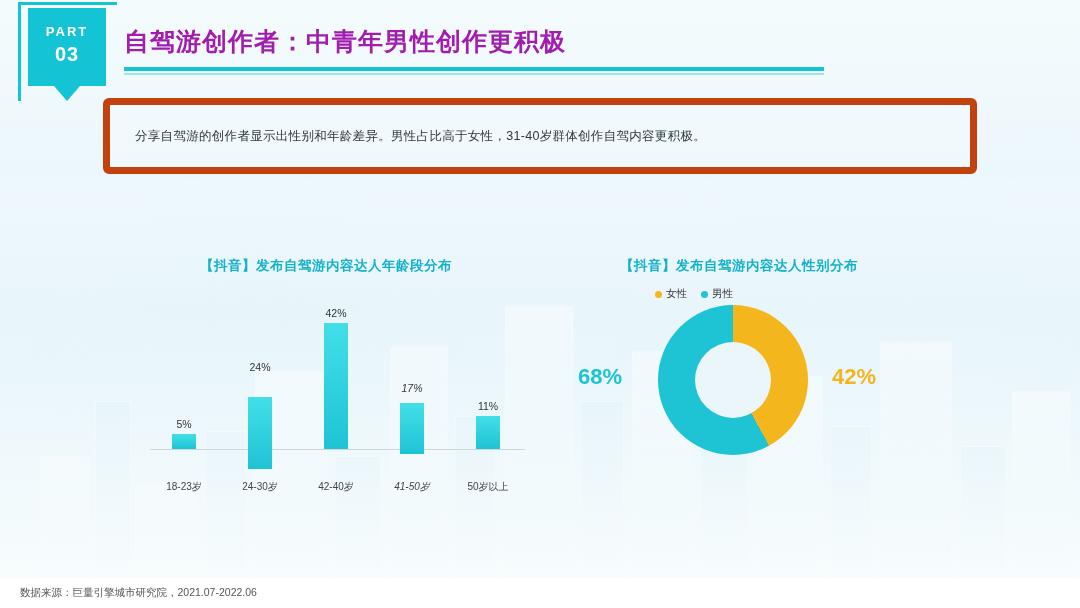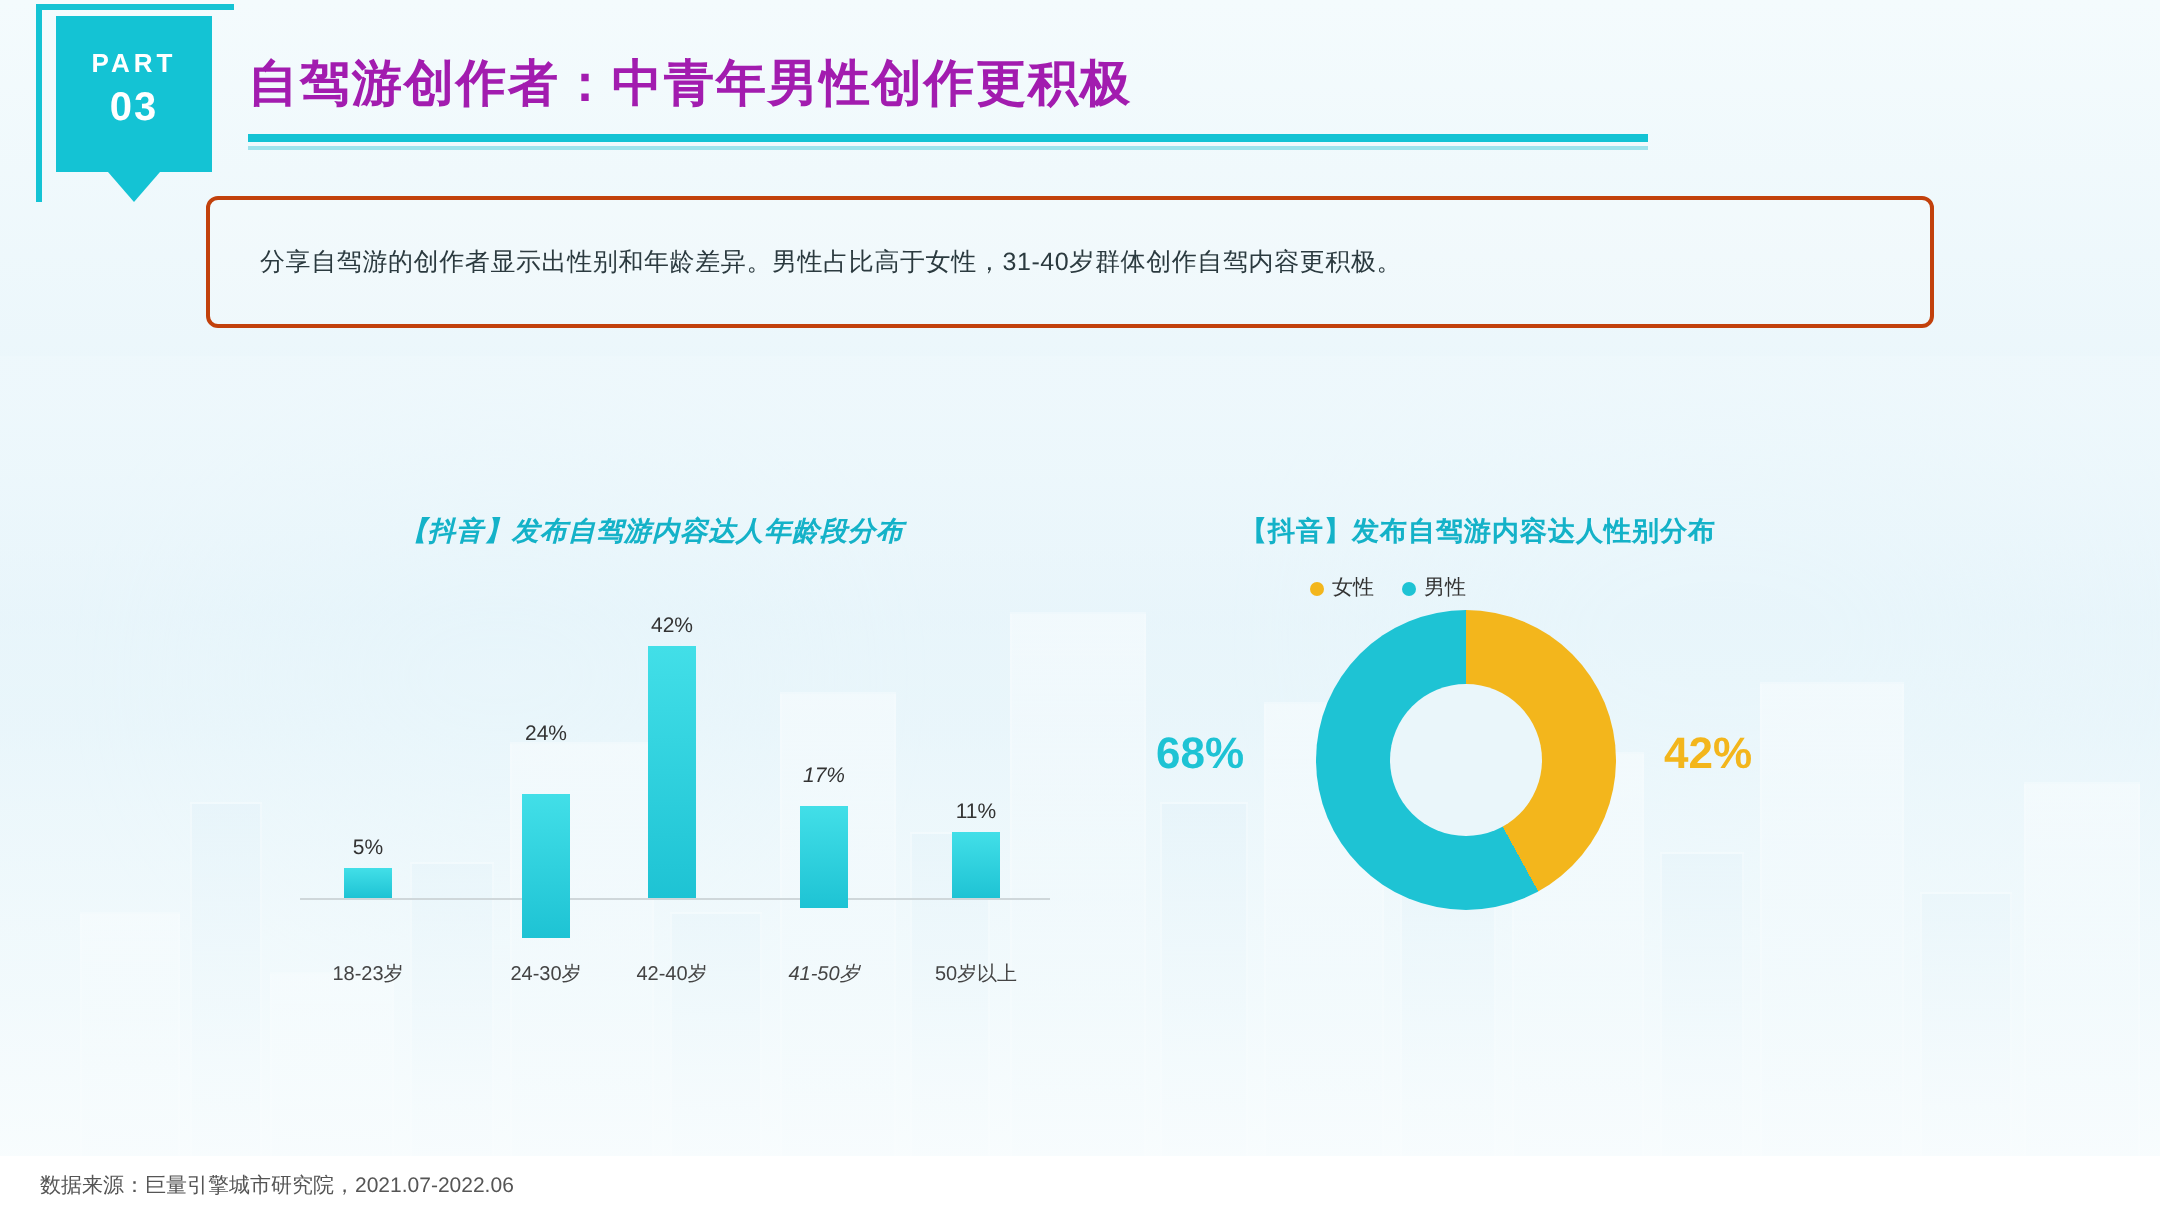--- a/index.html
+++ b/index.html
@@ -34,28 +34,28 @@
   .title{
     position:absolute;left:124px;top:25px;font-size:25px;font-weight:bold;color:#a21caf;
     letter-spacing:1px;
   }
   .title-rule{position:absolute;left:124px;top:67px;width:700px;height:4px;background:#14c3d4;}
   .title-rule2{position:absolute;left:124px;top:73px;width:700px;height:2px;background:#9fe3ec;}
 
   
   .summary{
     position:absolute;left:103px;top:98px;width:860px;height:62px;
-    border:2px solid #c2410c;border-radius:6px;background:rgba(255,255,255,0.18);
+    border:7px solid #c2410c;border-radius:6px;background:rgba(255,255,255,0.18);
     display:flex;align-items:center;
   }
   .summary span{font-size:12.5px;color:#2b3a3f;padding-left:25px;letter-spacing:.3px;}
 
   
   .chart-title{position:absolute;font-size:13.5px;font-weight:bold;color:#14b2c8;letter-spacing:.5px;}
-  #t-left{left:200px;top:257px;font-style:italic;}
+  #t-left{left:200px;top:257px;}
   #t-right{left:620px;top:257px;}
 
   
   .barchart{position:absolute;left:150px;top:290px;width:390px;height:185px;}
   .axis-x{position:absolute;left:0;bottom:25px;width:375px;height:1px;background:#cfd7da;}
   .bar-wrap{position:absolute;bottom:26px;width:24px;}
   .bar{width:24px;background:linear-gradient(180deg,#3ddbe6,#18bdd0);}
   .bar-val{position:absolute;width:60px;left:-18px;text-align:center;font-size:10.5px;color:#333;}
   .bar-lab{position:absolute;bottom:6px;width:70px;text-align:center;font-size:10px;color:#444;}
 
@@ -116,21 +116,21 @@
 <div class="chart-title" id="t-right">【抖音】发布自驾游内容达人性别分布</div>
 
 <div class="barchart">
   <div class="axis-x"></div>
   <div id="bars">
       <div class="bar-wrap" style="left: 22px; height: 15px;">
         <div class="bar" style="height: 15px; background: linear-gradient(rgb(66, 223, 232), rgb(30, 195, 212));"></div>
         <div class="bar-val" style="bottom: 19px;">5%</div>
         <div class="bar-lab" style="left: -23px; bottom: -45px; margin-top: 11px;">18-23岁</div>
       </div>
-      <div class="bar-wrap" style="left: 98px; height: 52px; margin-left: 13px;">
+      <div class="bar-wrap" style="left: 98px; height: 52px;">
         <div class="bar" style="height: 72px; background: linear-gradient(rgb(66, 223, 232), rgb(30, 195, 212));"></div>
         <div class="bar-val" style="bottom: 76px;">24%</div>
         <div class="bar-lab" style="left: -23px; bottom: -45px;">24-30岁</div>
       </div>
       <div class="bar-wrap" style="left: 174px; height: 126px;">
         <div class="bar" style="height: 126px; background: linear-gradient(rgb(66, 223, 232), rgb(30, 195, 212));"></div>
         <div class="bar-val" style="bottom: 130px;">42%</div>
         <div class="bar-lab" style="left: -23px; bottom: -45px;">42-40岁</div>
       </div>
       <div class="bar-wrap" style="left: 250px; height: 46px; font-style: italic;">

